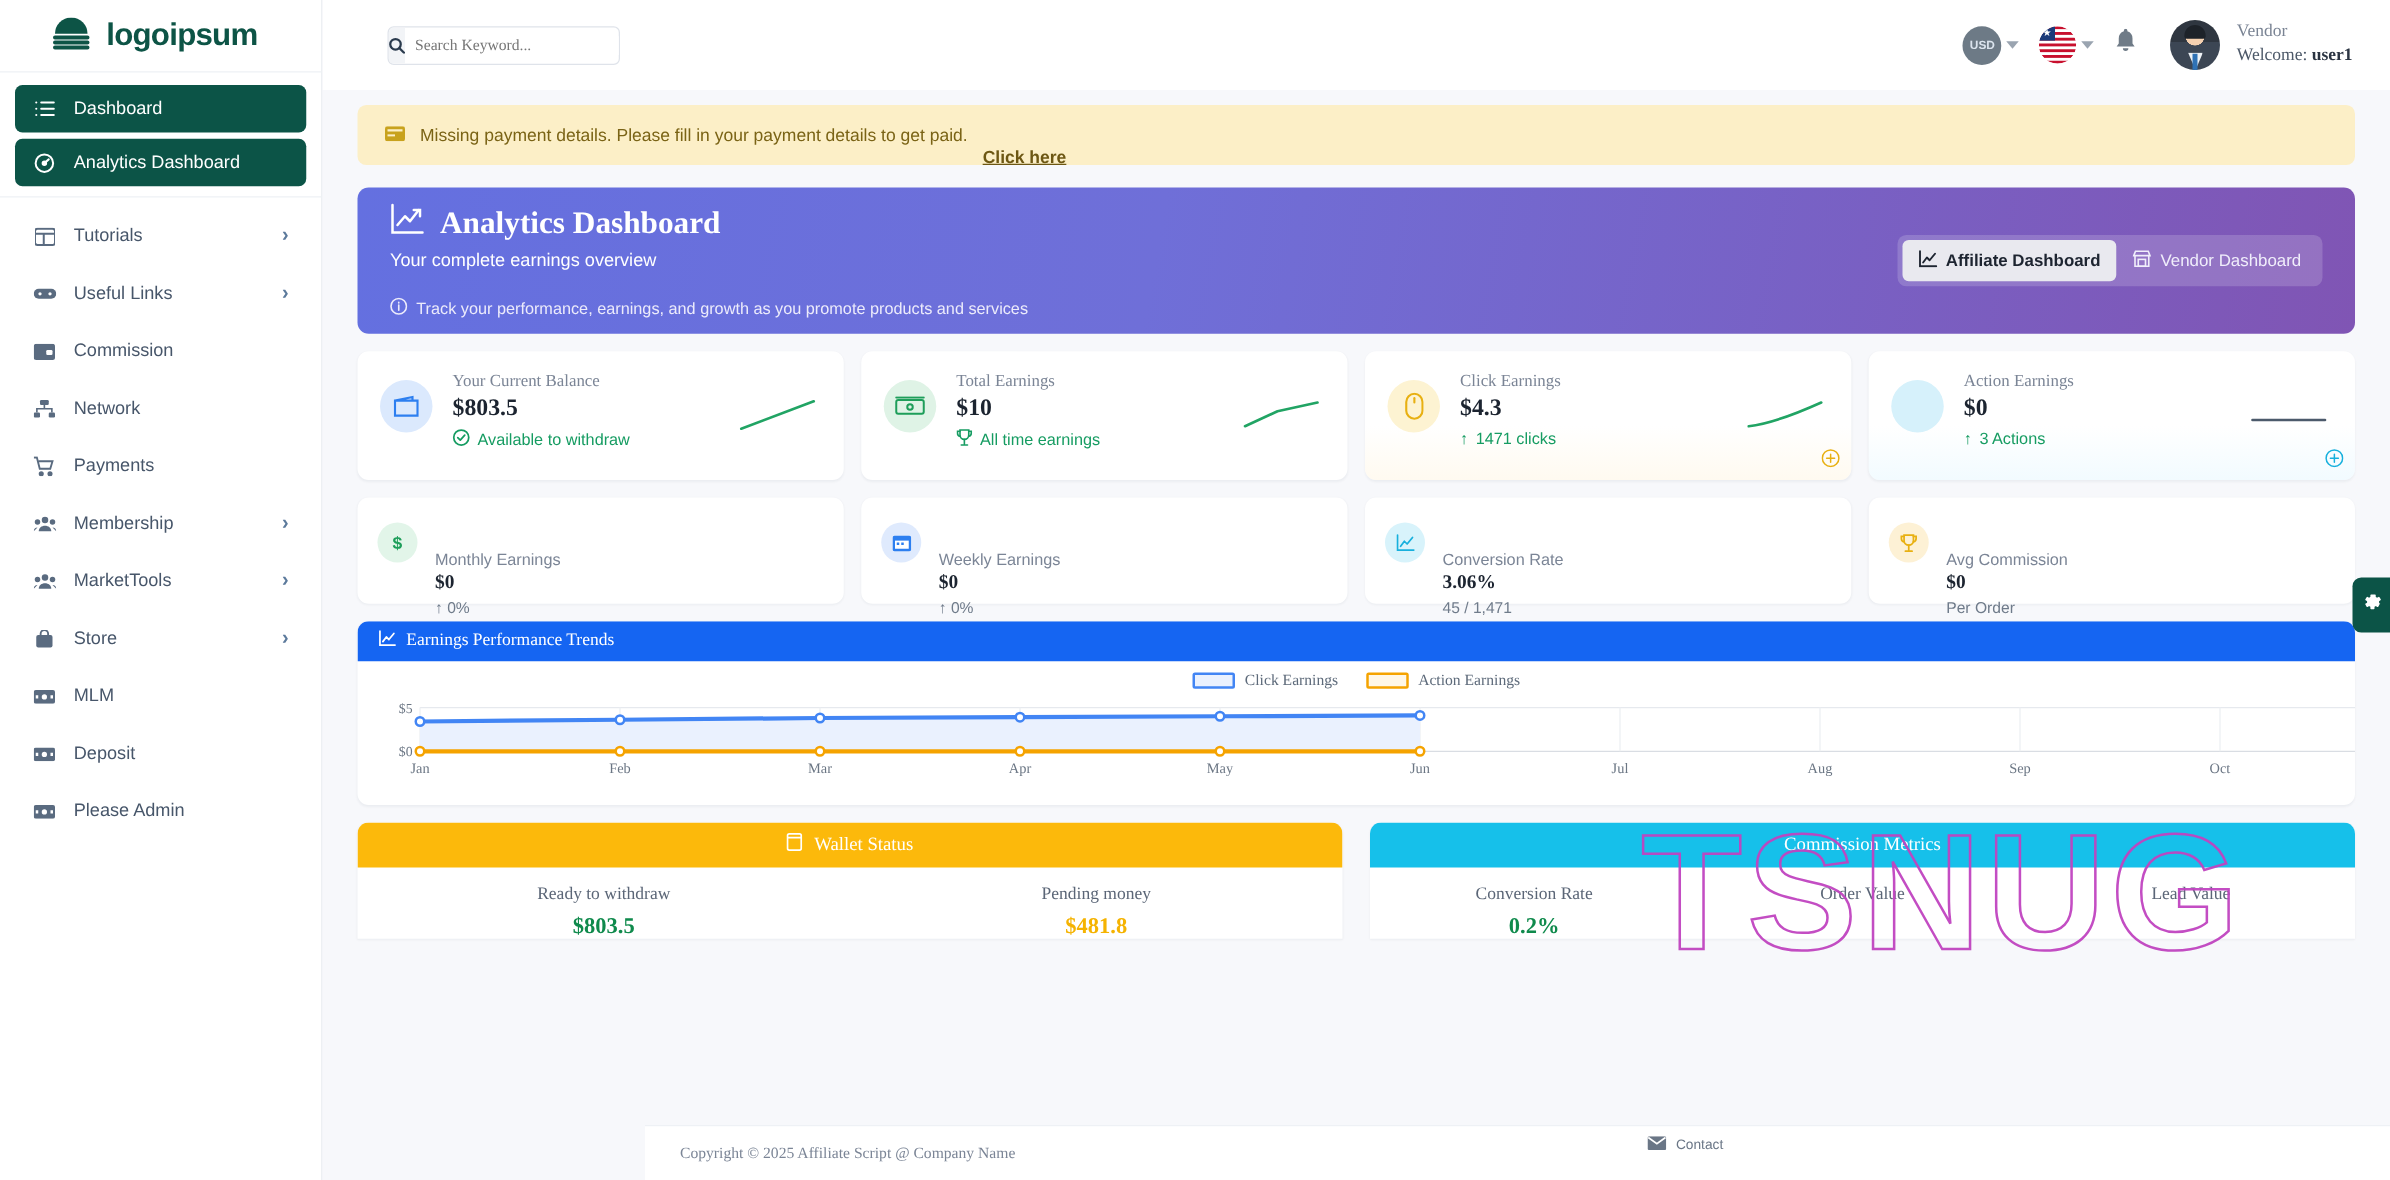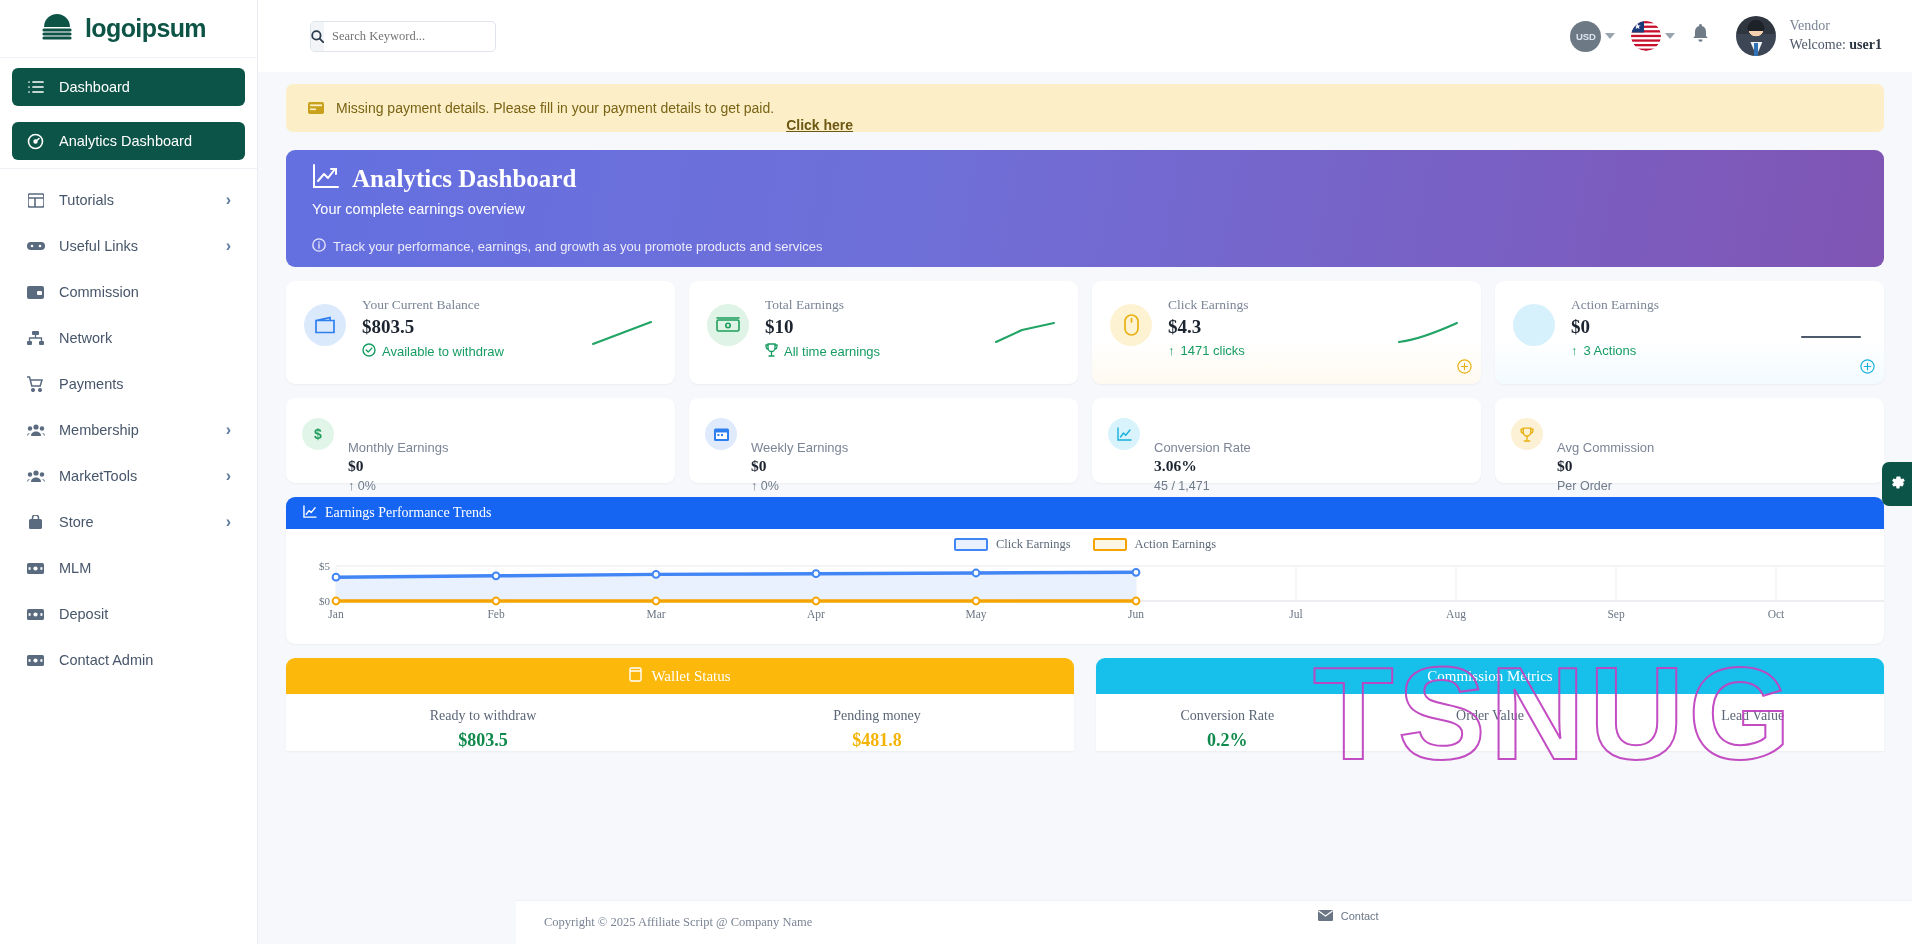--- a/index.html
+++ b/index.html
@@ -22,21 +22,21 @@
     padding-left: 42px; border-bottom: 1px solid #eef1f5;
   }
   .brand-mark { width: 34px; height: 30px; position: relative; }
   .brand-mark svg { display: block; }
   .brand-text { font-size: 25px; font-weight: 700; color: #0d5446; letter-spacing: -0.6px; }
 
   .nav-top { padding: 10px 12px 8px 12px; border-bottom: 1px solid #eef1f5; }
   .nav-item {
     display: flex; align-items: center; gap: 14px;
     height: 38px; padding: 0 14px; border-radius: 6px;
-    font-size: 14.5px; color: #46566b; cursor: pointer; margin-bottom: 16px;
+    font-size: 14.5px; color: #46566b; cursor: pointer; margin-bottom: 5px;
   }
   .nav-item .ico { width: 19px; display: flex; align-items: center; justify-content: center; color: #5a6b80; }
   .nav-item.active { background: #0c5447; color: #fff; font-weight: 400; }
   .nav-item.active .ico { color: #fff; }
   .nav-list { padding: 12px 12px; flex: 1; overflow: hidden; }
   .nav-list .nav-item { margin-bottom: 8px; position: relative; color: #47566a; }
   .nav-list .nav-item .label { flex: 1; }
   .chev { color: #5c7a9c; font-size: 16px; font-weight: 600; line-height: 1; }
 
   
@@ -332,21 +332,21 @@
 
       <div class="nav-item">
         <span class="ico">
           <svg width="17" height="11" viewBox="0 0 17 11" fill="currentColor">
               <rect width="17" height="11" rx="1.6"></rect>
               <circle cx="8.5" cy="5.5" r="2.1" fill="#fff"></circle>
               <rect x="1.6" y="4.2" width="2" height="2.6" fill="#fff"></rect>
               <rect x="13.4" y="4.2" width="2" height="2.6" fill="#fff"></rect>
             </svg>
         </span>
-        <span class="label">Contact Admin</span>
+        <span class="label">Please Admin</span>
         <span class="chev"></span>
       </div>
 
     </nav>
   </aside>
 
   <section class="main">
 
     <header class="topbar">
       <div style="position:relative;width:0;height:0">
@@ -447,20 +447,41 @@
           <div class="banner-note">
             <span>
               <svg width="14" height="14" viewBox="0 0 14 14" fill="none" stroke="#ecebfb" stroke-width="1.3">
                   <circle cx="7" cy="7" r="6.2"></circle>
                   <path d="M7 6v4.2M7 3.8v.6" stroke-linecap="round"></path>
                 </svg>
             </span>
             <span>Track your performance, earnings, and growth as you promote products and services</span>
           </div>
         </div>
+        <div class="seg">
+          <div class="seg-btn on">
+            <span>
+              <svg width="15" height="14" viewBox="0 0 15 14" fill="none" stroke="currentColor" stroke-width="1.5">
+                  <path d="M1 1v12h13" stroke-linecap="round"></path>
+                  <path d="M3.5 10l3-4 2.2 2.2L13 3" stroke-linecap="round" stroke-linejoin="round"></path>
+                </svg>
+            </span>
+            <span>Affiliate Dashboard</span>
+          </div>
+          <div class="seg-btn">
+            <span>
+              <svg width="15" height="14" viewBox="0 0 15 14" fill="none" stroke="currentColor" stroke-width="1.3">
+                  <path d="M1 4.5L2.4 1h10.2L14 4.5z"></path>
+                  <path d="M2 4.5V13h11V4.5"></path>
+                  <rect x="4.6" y="7.5" width="5.8" height="5.5"></rect>
+                </svg>
+            </span>
+            <span>Vendor Dashboard</span>
+          </div>
+        </div>
       </div>
 
       <div class="cards">
 
         <div class="card">
           <span class="bubble" style="background:#dbe9fd">
             <svg width="22" height="18" viewBox="0 0 22 18" fill="none" stroke="#2d7ff0" stroke-width="1.7">
                 <path d="M2 4.5L16 1.6v3M2 4.5h18v12H2z"></path>
               </svg>
           </span>

